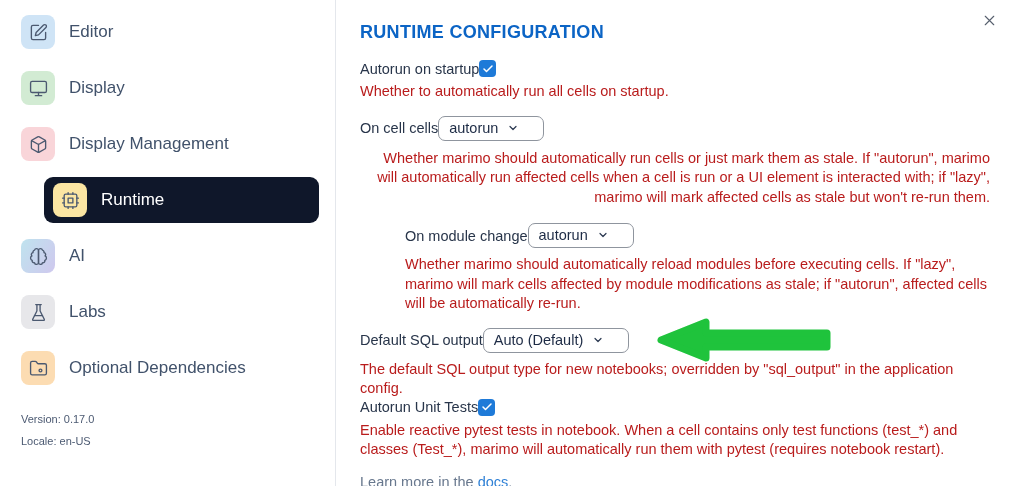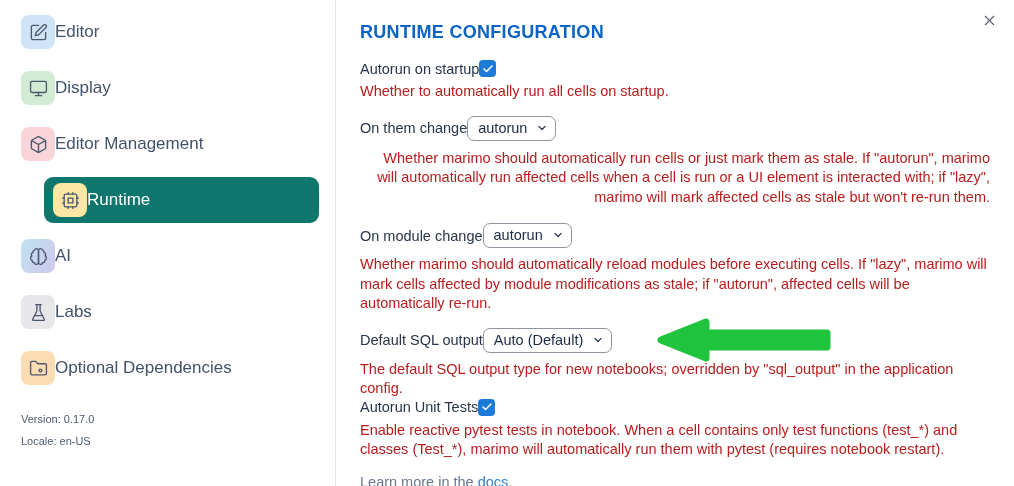--- a/index.html
+++ b/index.html
@@ -8,56 +8,56 @@
     font-family: "Liberation Sans", sans-serif;
     background:#ffffff; color:#28354a; display:flex;
   }
   
   .sidebar {
     width:336px; flex:none; height:100%;
     border-right:1px solid #e4e7ec; padding-top:9px;
     display:flex; flex-direction:column;
   }
   .side-item {
-    display:flex; align-items:center; 
+    display:flex; align-items:center; gap:14px;
     height:46px; margin:0 16px 10px 12px; padding-left:9px;
     border-radius:9px; cursor:pointer;
   }
-  .side-item.selected { background:#0f766e;margin-left:44px; }
+  .side-item.selected { background:#0f172a;margin-left:44px; }
   .icon-box {
     width:34px; height:34px; border-radius:8px; flex:none;
     display:flex; align-items:center; justify-content:center;
   }
   .icon-box svg { stroke:#4b5970; fill:none; stroke-width:1.7; stroke-linecap:round; stroke-linejoin:round; }
   .side-label { font-size:17px; color:#41526b; }
   .side-item.selected .side-label { color:#ffffff; }
   .meta { margin:12px 0 0 21px; font-size:11px; color:#4c5a72; }
   .meta div { margin-bottom:10px; }
   
   .main { flex:1; position:relative; padding:14px 24px 0 24px; }
   .close-btn { position:absolute; top:8px; right:12px; background:none; border:none; cursor:pointer; padding:4px; line-height:0; }
   .close-btn svg { stroke:#57606e; fill:none; stroke-width:1.6; stroke-linecap:round; }
   .title { color:#0b64c5; font-size:18px; font-weight:bold; letter-spacing:.3px; margin-top:8px; }
   .row { display:flex; align-items:center; position:relative; }
   .setting-label { font-size:14.5px; color:#28354a; }
   .desc { font-size:14.5px; color:#b91c1c; line-height:19.5px; margin-top:5px; max-width:632px; }
   .sec-autorun { margin-top:17px; }
   .sec-cellchange { margin-top:14px; }
   .sec-cellchange .desc { margin-top:8px;text-align:right; }
-  .sec-modulechange { margin-top:16px; }
+  .sec-modulechange { margin-top:16px;margin-left:45px; }
   .sec-modulechange .desc { margin-top:7px; }
   .sec-sql { margin-top:14px; }
   .sec-sql .desc { margin-top:7px; }
   .sec-tests { margin-top:0; }
   .footer { margin-top:14px; font-size:14.5px; color:#68788e; }
   .footer a { color:#2f81d6; text-decoration:none; cursor:pointer; }
   .select {
     display:inline-flex; align-items:center; gap:9px;
     border:1px solid #8f959e; border-radius:7px;
-    padding:3px 7px 4px 10px; background:#fff; cursor:pointer;
+    padding:3px 24px 4px 10px; background:#fff; cursor:pointer;
     font-size:14.5px; color:#1d2b45;
   }
   .select svg { stroke:#2a3850; fill:none; stroke-width:2.4; stroke-linecap:round; stroke-linejoin:round; }
   .checkbox {
     width:17px; height:17px; border-radius:4px; background:#1e7ad8;
     display:inline-flex; align-items:center; justify-content:center; cursor:pointer; flex:none;
   }
   .checkbox svg { stroke:#ffffff; fill:none; stroke-width:3; stroke-linecap:round; stroke-linejoin:round; }
   .arrow-wrap { position:absolute; left:297px; top:50%; transform:translateY(-50%); line-height:0; }
 </style>
@@ -86,21 +86,21 @@
     <span class="side-label">Display</span>
   </div>
 
   <div class="side-item">
     <span class="icon-box" style="background: rgb(249, 213, 217);">
       <svg width="19" height="19" viewBox="0 0 24 24">
           <path d="M21 16V8a2 2 0 0 0-1-1.73l-7-4a2 2 0 0 0-2 0l-7 4A2 2 0 0 0 3 8v8a2 2 0 0 0 1 1.73l7 4a2 2 0 0 0 2 0l7-4A2 2 0 0 0 21 16z"></path>
           <path d="M3.3 7 12 12l8.7-5M12 22V12"></path>
         </svg>
     </span>
-    <span class="side-label">Editor Management</span>
+    <span class="side-label">Display Management</span>
   </div>
 
   <div class="side-item selected">
     <span class="icon-box" style="background: rgb(251, 230, 163);">
       <svg width="19" height="19" viewBox="0 0 24 24">
           <rect x="4" y="4" width="16" height="16" rx="2"></rect>
           <rect x="9" y="9" width="6" height="6"></rect>
           <path d="M15 2v2M15 20v2M2 15h2M2 9h2M20 15h2M20 9h2M9 2v2M9 20v2"></path>
         </svg>
     </span>
@@ -161,21 +161,21 @@
         <svg width="12" height="12" viewBox="0 0 24 24">
             <path d="M20 6 9 17l-5-5"></path>
           </svg>
       </span>
     </div>
     <p class="desc">Whether to automatically run all cells on startup.</p>
   </section>
 
   <section class="sec-cellchange">
     <div class="row">
-      <span class="setting-label">On them change</span>
+      <span class="setting-label">On cell cells</span>
       <span class="select" role="combobox">
         <span>autorun</span>
         <svg width="12" height="12" viewBox="0 0 24 24">
             <path d="m6 9 6 6 6-6"></path>
           </svg>
       </span>
     </div>
     <p class="desc">Whether marimo should automatically run cells or just mark them as stale. If "autorun", marimo will automatically run affected cells when a cell is run or a UI element is interacted with; if "lazy", marimo will mark affected cells as stale but won't re-run them.</p>
   </section>
 

